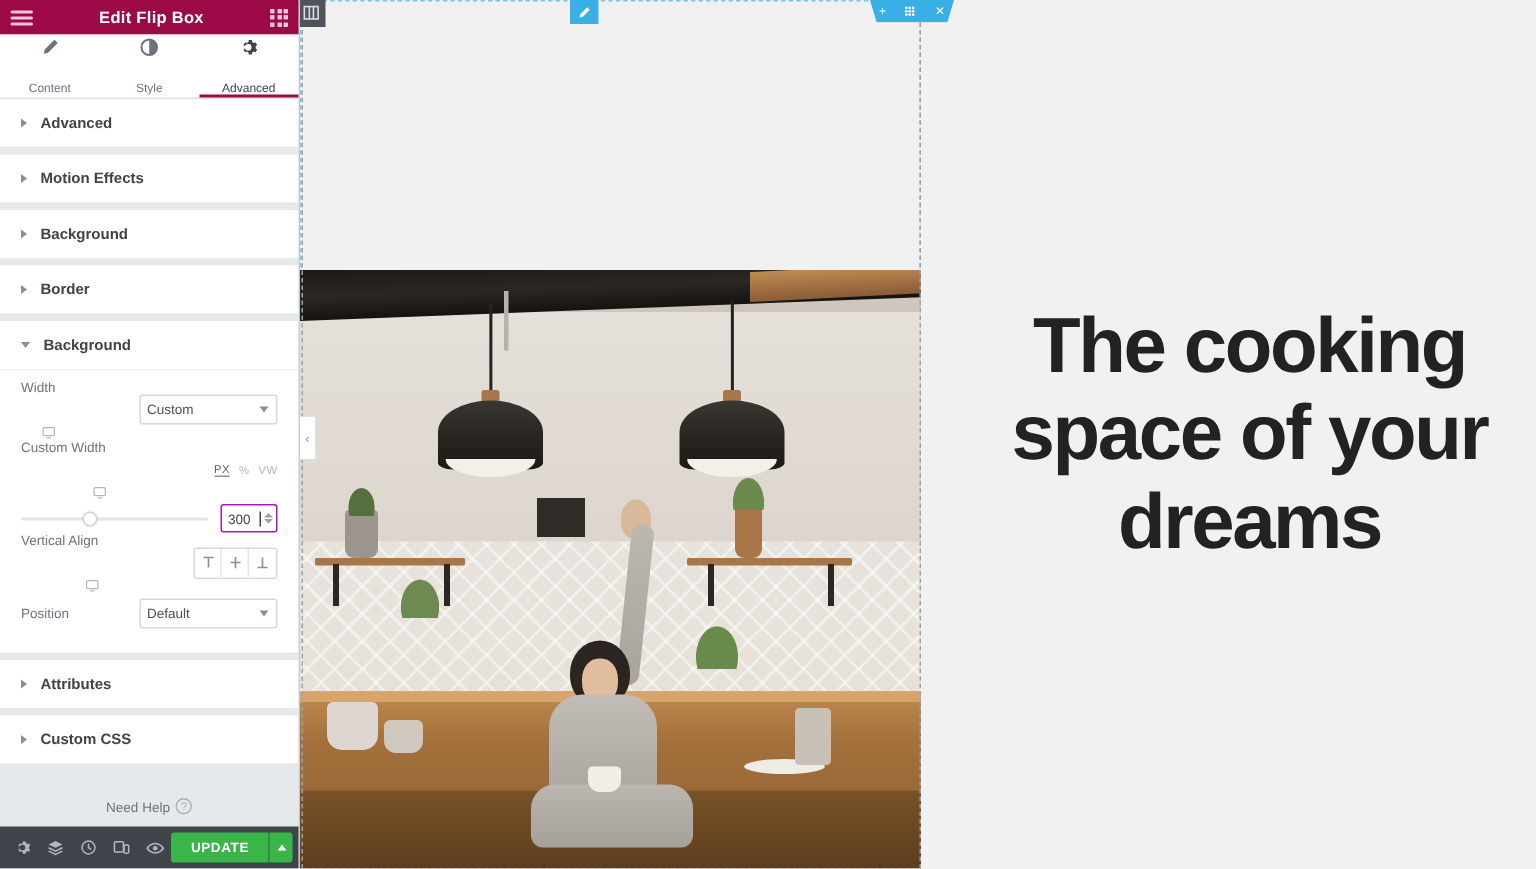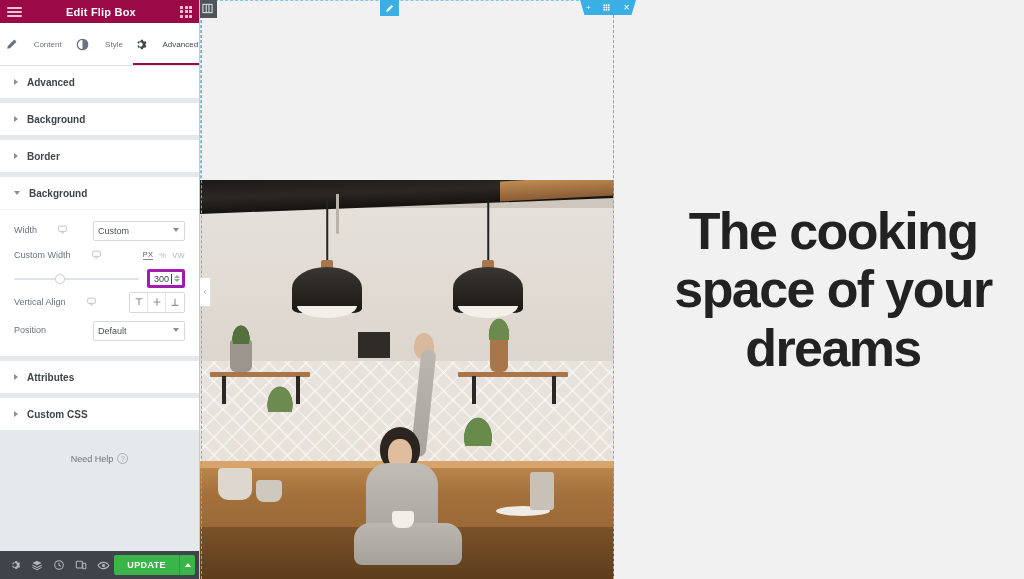--- a/index.html
+++ b/index.html
@@ -34,21 +34,21 @@
   .hdr-ico i { display: block; height: 2px; background: #f0c3d5; border-radius: 1px; }
   .grid-ico { display: grid; grid-template-columns: repeat(3, 3px);
     grid-template-rows: repeat(3, 3px); gap: 1.5px; cursor: pointer; }
   .grid-ico span { background: #f0c3d5; border-radius: .5px; }
 
   .tabs {
     display: flex; background: #fff; height: 43px; flex: 0 0 43px;
     border-bottom: 1px solid #dcdfe3;
   }
   .tab {
-    flex: 1; display: flex; flex-direction: row; align-items: center;
+    flex: 1; display: flex; flex-direction: column; align-items: center;
     justify-content: center; gap: 16px; cursor: pointer;
     font-size: 8px; color: #6b7280; border-bottom: 2px solid transparent;
     padding-top: 2px;
   }
   .tab.active { color: #3f444b; border-bottom-color: #9b0a46; }
   .tab svg { display: block; }
 
   .sections { flex: 1; overflow: hidden; background: #e6e9ec; }
   .section-row {
     background: #fff; border-bottom: 1px solid #e3e6ea;
@@ -62,21 +62,21 @@
   }
   .section-row.open .caret {
     border-left: 3.5px solid transparent; border-right: 3.5px solid transparent;
     border-top: 4px solid #8a8f96; border-bottom: 0;
   }
   .section-row .s-label { font-size: 10px; font-weight: bold; color: #3f444b; }
 
   .section-body { background: #fff; padding: 6px 14px 12px; margin-bottom: 4px;
     border-bottom: 1px solid #e3e6ea; }
   .ctl-row { display: flex; align-items: center; min-height: 28px; }
-  .ctl-label { font-size: 9px; color: #6b7280; display: flex; align-items: flex-start; gap: 21px; }
+  .ctl-label { font-size: 9px; color: #6b7280; display: flex; align-items: flex-end; gap: 21px; flex-direction: column; }
   .ctl-label .devico { opacity: .75; }
   .spacer { flex: 1; }
 
   select.el-select {
     width: 92px; height: 20px; font-size: 9px; color: #4a4f57;
     border: 1px solid #d5d8dc; background: #fff; border-radius: 2px;
     padding: 0 4px; font-family: "Liberation Sans", sans-serif;
     -webkit-appearance: none; appearance: none; cursor: pointer;
   }
   .sel-wrap { position: relative; }
@@ -91,21 +91,21 @@
   .unit.active { color: #5a6069; border-bottom: 1px solid #8a8f96; }
 
   .slider-row { display: flex; align-items: center; gap: 8px; margin-top: 3px; }
   .slider { position: relative; flex: 1; height: 14px; cursor: pointer; }
   .slider .track { position: absolute; top: 6px; left: 0; right: 0; height: 2px;
     background: #e0e3e7; border-radius: 1px; }
   .slider .knob { position: absolute; top: 2px; left: 33%; width: 10px; height: 10px;
     background: #fff; border: 1px solid #d0d4d9; border-radius: 50%;
     box-shadow: 0 0 2px rgba(0,0,0,.12); }
   .num-wrap { display: flex; align-items: center; width: 38px; height: 19px;
-    border: 3px solid #a21caf; border-radius: 2px; background: #fff; padding: 0 2px 0 4px; }
+    border: 1px solid #a21caf; border-radius: 2px; background: #fff; padding: 0 2px 0 4px; }
   .num-wrap .val { font-size: 9px; color: #3f444b; flex: 1; }
   .num-wrap .caret-cursor { width: 1px; height: 10px; background: #3f444b; margin-right: 2px; }
   .spin { display: flex; flex-direction: column; gap: 1px; cursor: pointer; }
   .spin i { width: 0; height: 0; border-left: 3px solid transparent;
     border-right: 3px solid transparent; }
   .spin i.up { border-bottom: 3.5px solid #9aa0a7; }
   .spin i.dn { border-top: 3.5px solid #9aa0a7; }
 
   .align-group { display: flex; border: 1px solid #d5d8dc; border-radius: 2px; overflow: hidden; }
   .align-btn { width: 18px; height: 19px; display: flex; align-items: center;
@@ -435,20 +435,24 @@
       </div>
     </div>
 
     <div class="sections">
 
       <div class="section-row">
         <span class="caret"></span>
         <span class="s-label">Advanced</span>
       </div>
 
+      <div class="section-row">
+        <span class="caret"></span>
+        <span class="s-label">Motion Effects</span>
+      </div>
 
       <div class="section-row">
         <span class="caret"></span>
         <span class="s-label">Background</span>
       </div>
 
       <div class="section-row">
         <span class="caret"></span>
         <span class="s-label">Border</span>
       </div>

